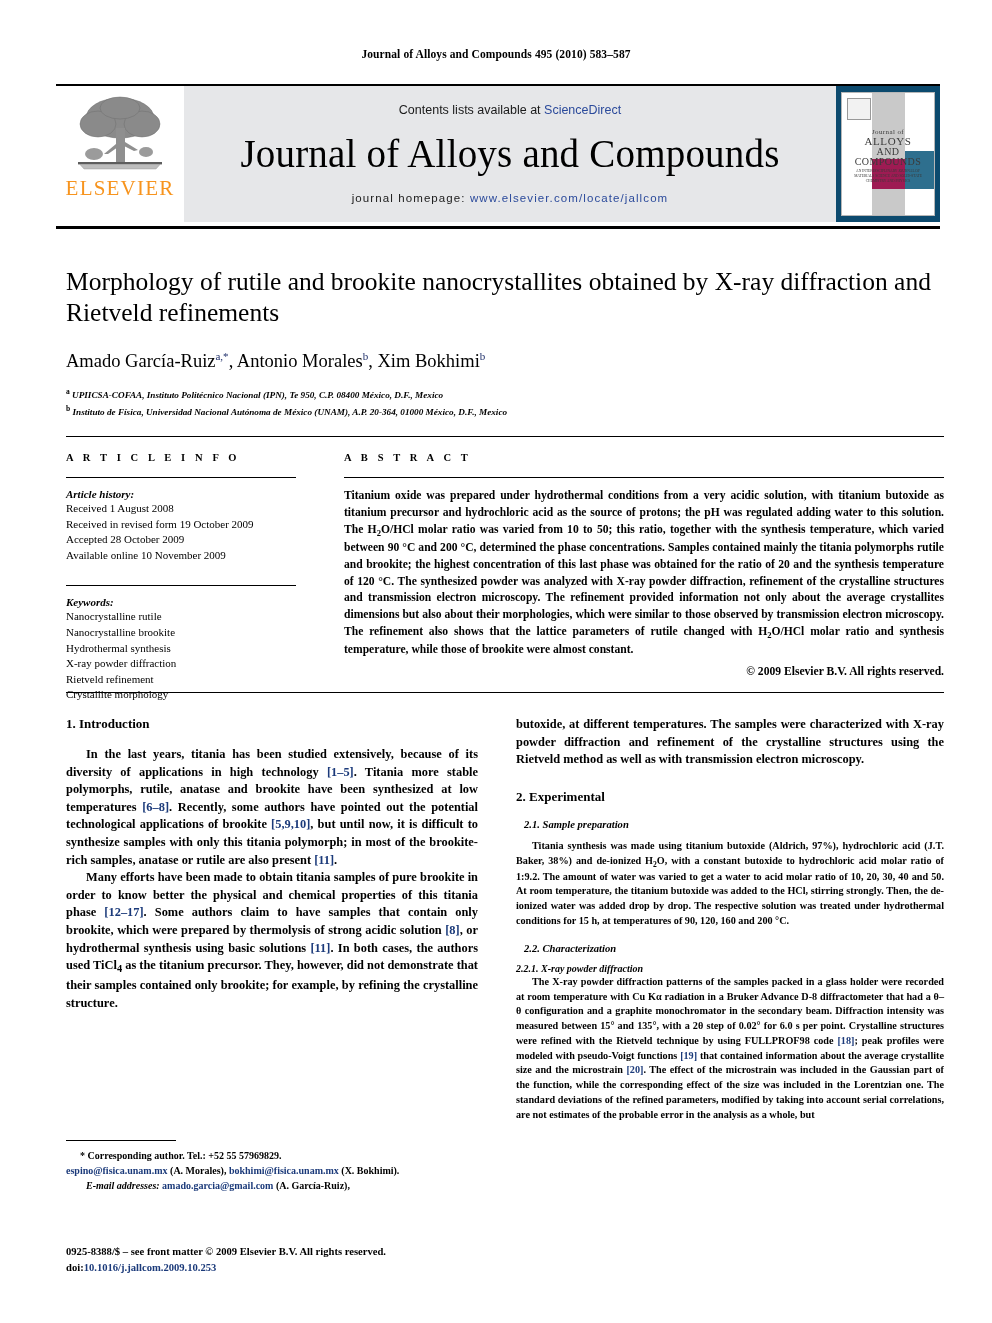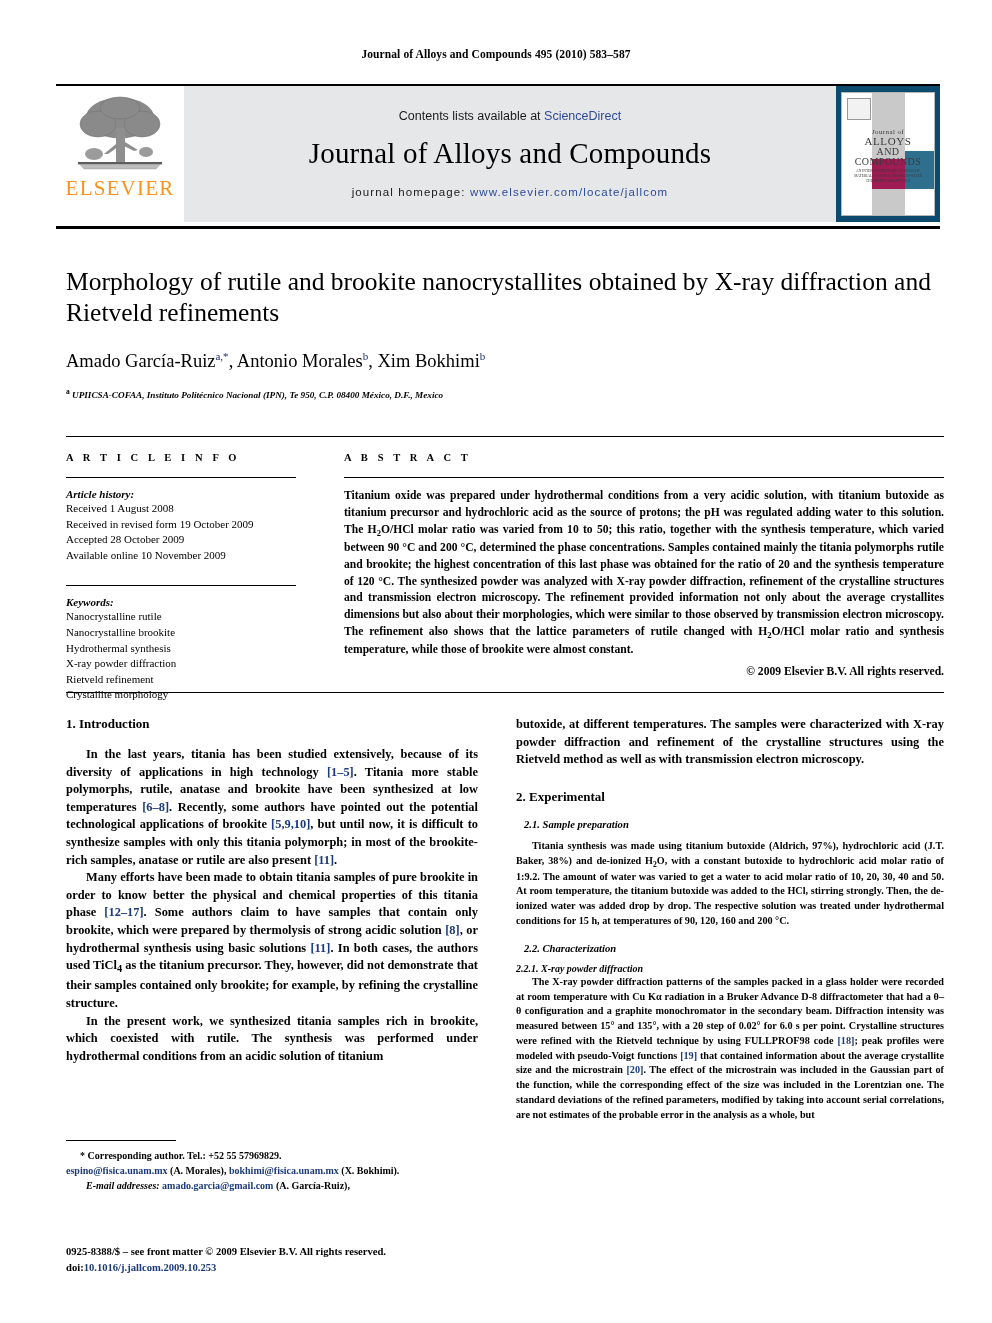--- a/index.html
+++ b/index.html
@@ -78,21 +78,21 @@
     font-size: 12.5px;
     color: #1a1a1a;
     margin-bottom: 14px;
   }
   .contents-line a.sd {
     color: #2b4a9b;
     text-decoration: none;
   }
   .journal-title {
     font-family: "Liberation Serif", serif;
-    font-size: 29px;
+    font-size: 39px;
     letter-spacing: 0.2px;
     color: #000;
     margin-bottom: 16px;
   }
   .homepage-line {
     font-family: "Liberation Sans", sans-serif;
     font-size: 11.5px;
     letter-spacing: 1.1px;
     color: #1a1a1a;
   }
@@ -303,20 +303,21 @@
     </div>
   </div>
   <div class="rule-under-masthead"></div>
 
   <div class="title-block">
     <h1 class="article-title">Morphology of rutile and brookite nanocrystallites obtained by X-ray diffraction and Rietveld refinements</h1>
     <div class="authors">
       <span>Amado García-Ruiz</span><sup>a,*</sup>, <span>Antonio Morales</span><sup>b</sup>, <span>Xim Bokhimi</span><sup>b</sup>
     </div>
     <p class="affil"><sup>a</sup> <span>UPIICSA-COFAA, Instituto Politécnico Nacional (IPN), Te 950, C.P. 08400 México, D.F., Mexico</span></p>
+    <p class="affil"><sup>b</sup> <span>Instituto de Física, Universidad Nacional Autónoma de México (UNAM), A.P. 20-364, 01000 México, D.F., Mexico</span></p>
   </div>
 
   <div class="rule-info-top"></div>
 
   <div class="info-col">
     <div class="sec-heading">A R T I C L E    I N F O</div>
     <div class="thin-rule"></div>
     <p class="info-sub">Article history:</p>
     <p class="info-line">Received 1 August 2008</p>
     <p class="info-line">Received in revised form 19 October 2009</p>
@@ -344,21 +345,20 @@
 
   <div class="rule-info-bottom"></div>
 
   <div class="col-left">
     <h2 class="num-head">1.  Introduction</h2>
 
     <p class="body"><span>In the last years, titania has been studied extensively, because of its diversity of applications in high technology </span><span class="ref">[1–5]</span><span>. Titania more stable polymorphs, rutile, anatase and brookite have been synthesized at low temperatures </span><span class="ref">[6–8]</span><span>. Recently, some authors have pointed out the potential technological applications of brookite </span><span class="ref">[5,9,10]</span><span>, but until now, it is difficult to synthesize samples with only this titania polymorph; in most of the brookite-rich samples, anatase or rutile are also present </span><span class="ref">[11]</span><span>.</span></p>
 
     <p class="body"><span>Many efforts have been made to obtain titania samples of pure brookite in order to know better the physical and chemical properties of this titania phase </span><span class="ref">[12–17]</span><span>. Some authors claim to have samples that contain only brookite, which were prepared by thermolysis of strong acidic solution </span><span class="ref">[8]</span><span>, or hydrothermal synthesis using basic solutions </span><span class="ref">[11]</span><span>. In both cases, the authors used TiCl</span><sub>4</sub><span> as the titanium precursor. They, however, did not demonstrate that their samples contained only brookite; for example, by refining the crystalline structure.</span></p>
 
-    <p class="body">In the present work, we synthesized titania samples rich in brookite, which coexisted with rutile. The synthesis was performed under hydrothermal conditions from an acidic solution of titanium</p>
   </div>
 
   <div class="col-right">
     <p class="body noindent">butoxide, at different temperatures. The samples were characterized with X-ray powder diffraction and refinement of the crystalline structures using the Rietveld method as well as with transmission electron microscopy.</p>
 
     <div class="gap-20"></div>
     <h2 class="num-head">2.  Experimental</h2>
 
     <h3 class="sub-head">2.1.  Sample preparation</h3>
     <p class="small"><span>Titania synthesis was made using titanium butoxide (Aldrich, 97%), hydrochloric acid (J.T. Baker, 38%) and de-ionized H</span><sub>2</sub><span>O, with a constant butoxide to hydrochloric acid molar ratio of 1:9.2. The amount of water was varied to get a water to acid molar ratio of 10, 20, 30, 40 and 50. At room temperature, the titanium butoxide was added to the HCl, stirring strongly. Then, the de-ionized water was added drop by drop. The respective solution was treated under hydrothermal conditions for 15 h, at temperatures of 90, 120, 160 and 200 °C.</span></p>

